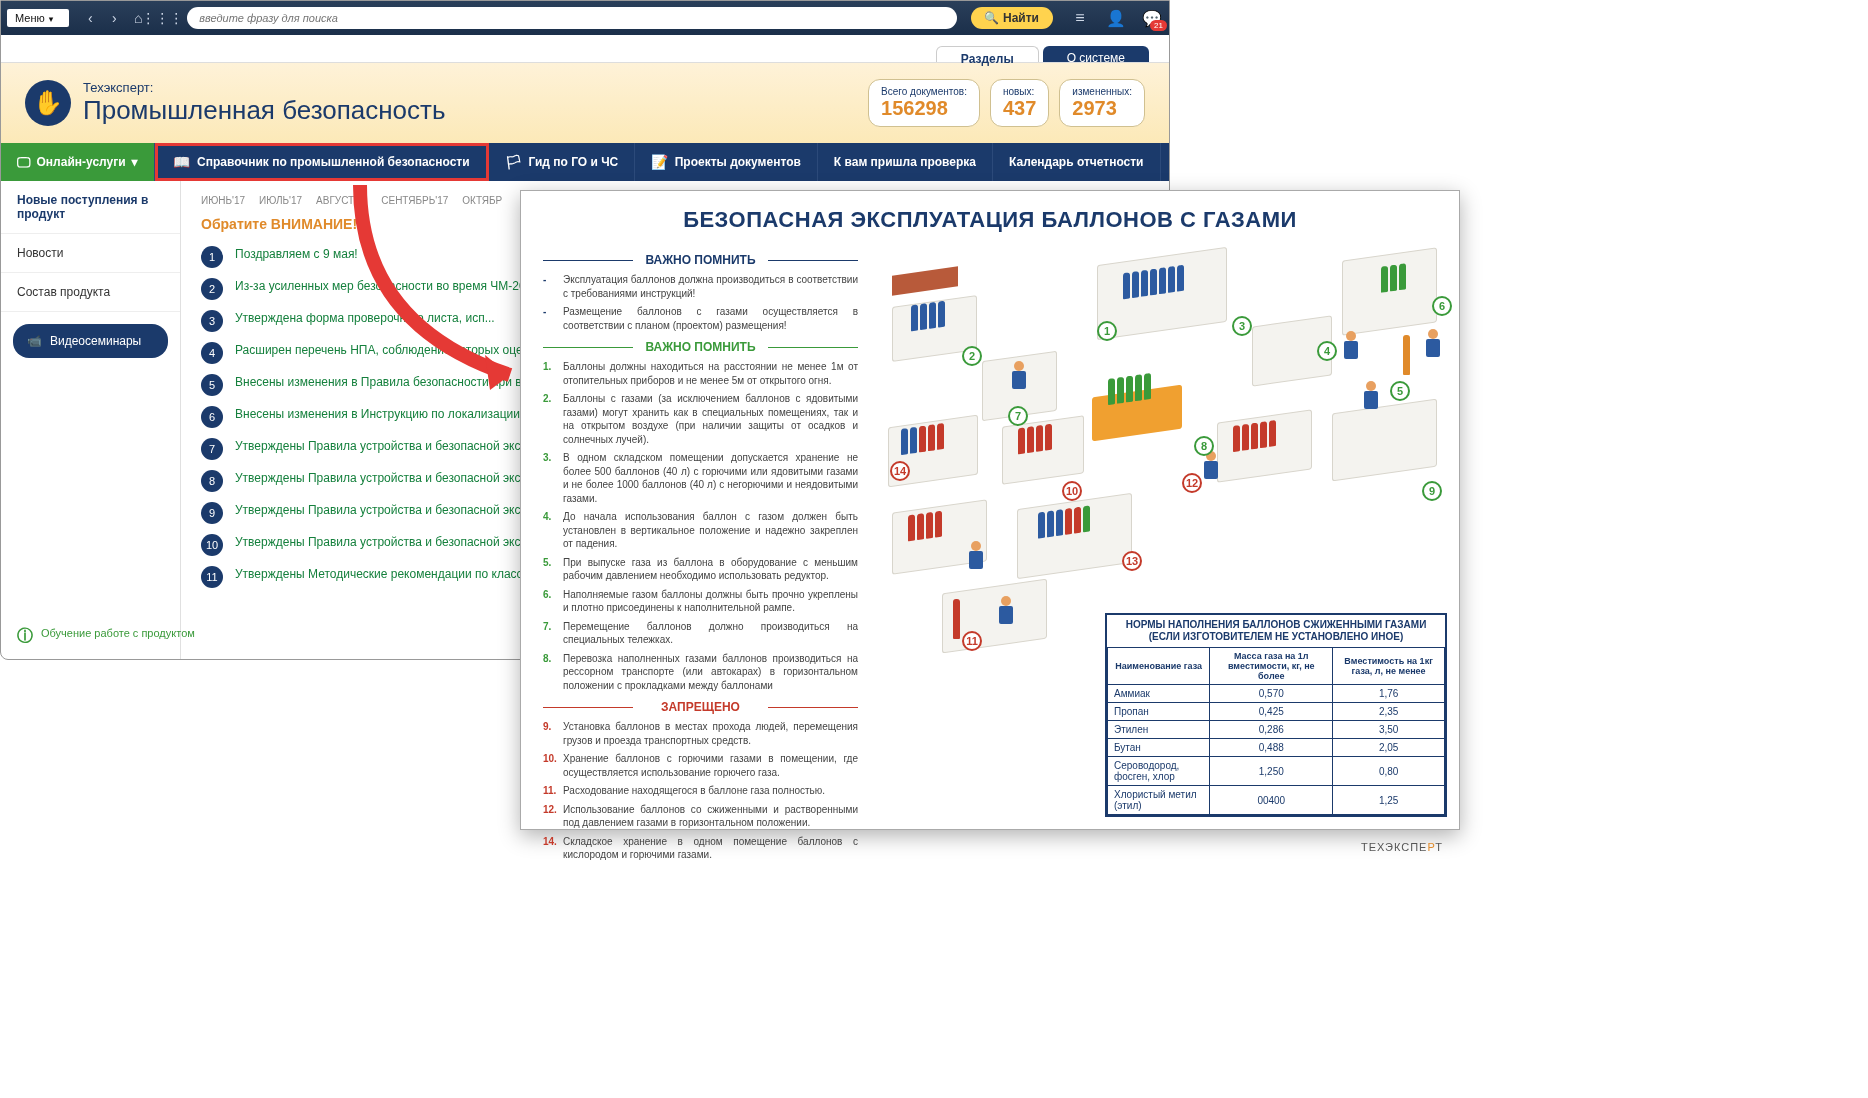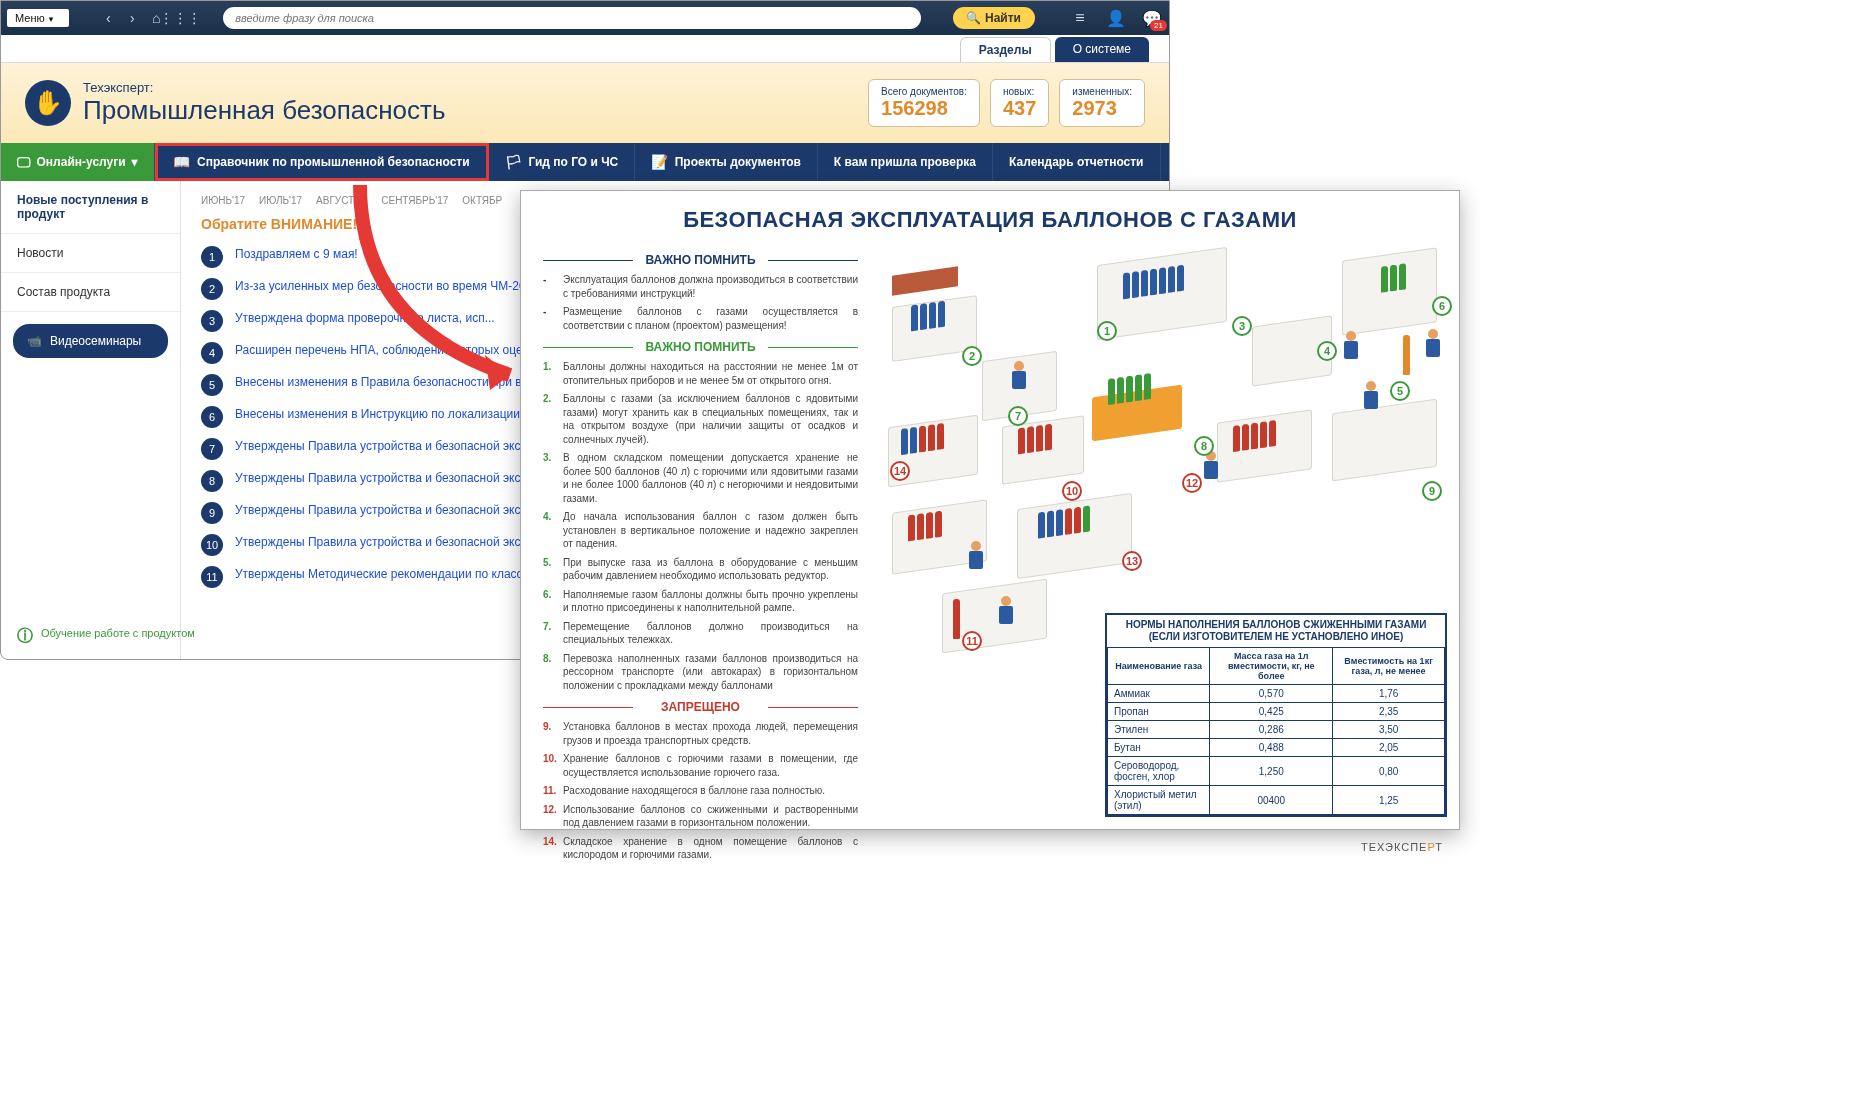--- a/index.html
+++ b/index.html
@@ -1,39 +1,39 @@
 <!DOCTYPE html>
 <html><head>
 <meta charset="utf-8">
 <style>
 *{margin:0;padding:0;box-sizing:border-box;font-family:Arial,Helvetica,sans-serif}
 body{background:#fff;position:relative;width:1868px;height:1098px;overflow:hidden}
 .browser{width:1170px;height:660px;border:1px solid #999;background:#fff;position:absolute;top:0;left:0;border-radius:0 0 8px 8px}
-.topbar{height:34px;background:linear-gradient(#2a3f5a,#1b2f4a);display:flex;align-items:center;padding:0 6px;gap:24px}
+.topbar{height:34px;background:linear-gradient(#2a3f5a,#1b2f4a);display:flex;align-items:center;padding:0 6px;gap:6px}
 .menu-btn{background:#fff;color:#111;font-size:11px;padding:3px 16px 3px 8px;border-radius:2px;position:relative}
 .menu-btn:after{content:"▾";margin-left:4px;font-size:9px}
 .nav-icons{display:flex;gap:2px;margin-left:4px}
 .nav-icon{width:22px;height:22px;color:#cfd9e8;font-size:14px;display:flex;align-items:center;justify-content:center}
 .search-wrap{flex:1;margin:0 8px}
 .search-input{width:100%;height:22px;border-radius:11px;border:none;padding:0 12px;font-size:11px;font-style:italic;color:#888}
 .find-btn{background:#ffd34e;color:#333;font-weight:bold;font-size:12px;padding:4px 14px;border-radius:11px;border:none}
 .top-right{display:flex;gap:14px;margin-left:10px;align-items:center}
 .tr-icon{width:22px;height:22px;color:#cfd9e8;font-size:16px;display:flex;align-items:center;justify-content:center;position:relative}
 .badge{position:absolute;bottom:-2px;right:-4px;background:#e53935;color:#fff;font-size:8px;border-radius:8px;padding:1px 4px}
 .tabs-row{height:28px;background:#fff;display:flex;justify-content:flex-end;gap:4px;padding-right:20px;border-bottom:1px solid #ddd}
-.tab{padding:5px 18px;font-size:12px;border-radius:6px 6px 0 0;margin-top:2px}
+.tab{padding:5px 24px;font-size:12px;border-radius:6px 6px 0 0;margin-top:11px}
 .tab.active{background:#fff;color:#1b3a6b;border:1px solid #ccc;border-bottom:none;font-weight:bold}
 .tab.sys{background:#1b3a6b;color:#fff}
 .header-band{height:80px;background:linear-gradient(#fef2d8,#fce9b8);display:flex;align-items:center;padding:0 24px;justify-content:space-between}
 .logo-wrap{display:flex;align-items:center;gap:12px}
 .logo-circle{width:46px;height:46px;border-radius:50%;background:#1b3a6b;display:flex;align-items:center;justify-content:center;color:#fff;font-size:24px}
 .logo-text .sub{font-size:13px;color:#1b3a6b}
 .logo-text .main{font-size:26px;color:#1b3a6b;font-weight:300}
 .stats{display:flex;gap:10px}
-.stat{background:#fff;border:1px solid #d0c090;border-radius:6px;padding:6px 12px;text-align:left}
+.stat{background:#fff;border:1px solid #d0c090;border-radius:12px;padding:6px 12px;text-align:left}
 .stat .lbl{font-size:10px;color:#1b3a6b}
 .stat .val{font-size:20px;color:#e08a2a;font-weight:bold}
 .menubar{height:38px;background:#1b3a6b;display:flex;align-items:stretch}
 .mb-item{color:#fff;font-size:12px;font-weight:bold;padding:0 16px;display:flex;align-items:center;gap:6px;border-right:1px solid #2c4a7a}
 .mb-item.green{background:#3a9a3a}
 .mb-item.highlighted{border:3px solid #e53935;position:relative;z-index:2}
 .mb-icon{font-size:14px}
 .body-area{display:flex;height:calc(100% - 180px)}
 .sidebar{width:180px;border-right:1px solid #e0e0e0;padding-top:0}
 .side-item{padding:12px 16px;font-size:12px;color:#333;border-bottom:1px solid #eee}
@@ -41,21 +41,21 @@
 .side-btn{margin:12px;background:#1b3a6b;color:#fff;font-size:12px;padding:10px 14px;border-radius:16px;display:flex;align-items:center;gap:8px}
 .side-foot{position:absolute;bottom:12px;left:16px;display:flex;gap:8px;align-items:flex-start}
 .side-foot .i{color:#3a9a3a;font-size:16px;font-weight:bold}
 .side-foot .t{color:#3a9a3a;font-size:11px;line-height:1.3}
 .content{flex:1;padding:14px 20px;position:relative;overflow:hidden}
 .months{font-size:10px;color:#888;display:flex;gap:14px;margin-bottom:10px}
 .attention{color:#e08a2a;font-size:14px;font-weight:bold;margin-bottom:14px}
 .news-list{display:flex;flex-direction:column;gap:10px}
 .news-item{display:flex;gap:12px;align-items:flex-start}
 .news-num{width:22px;height:22px;border-radius:50%;background:#1b3a6b;color:#fff;font-size:11px;display:flex;align-items:center;justify-content:center;flex-shrink:0}
-.news-text{font-size:12px;color:#1d4ed8;line-height:1.4}
+.news-text{font-size:12px;color:#15803d;line-height:1.4}
 .arrow{position:absolute;top:175px;left:330px;z-index:5;pointer-events:none}
 .overlay{position:absolute;top:190px;left:520px;width:940px;height:640px;background:#fff;border:1px solid #aaa;box-shadow:0 6px 20px rgba(0,0,0,.3);z-index:3;display:flex}
 .ov-left{width:355px;padding:20px 18px 16px 22px;font-size:10px;color:#444}
 .ov-title{font-size:22px;font-weight:bold;color:#1b3a6b;text-align:center;letter-spacing:.5px;position:absolute;top:16px;left:0;right:0}
 .sec-h{text-align:center;color:#1b3a6b;font-weight:bold;font-size:12px;margin:8px 0 6px;position:relative}
 .sec-h:before,.sec-h:after{content:"";position:absolute;top:50%;width:90px;height:1px;background:#1b3a6b}
 .sec-h:before{left:0}.sec-h:after{right:0}
 .sec-h.green{color:#3a9a3a}.sec-h.green:before,.sec-h.green:after{background:#3a9a3a}
 .sec-h.red{color:#c43a2a}.sec-h.red:before,.sec-h.red:after{background:#c43a2a}
 .rules{list-style:none;display:flex;flex-direction:column;gap:5px;text-align:justify}

